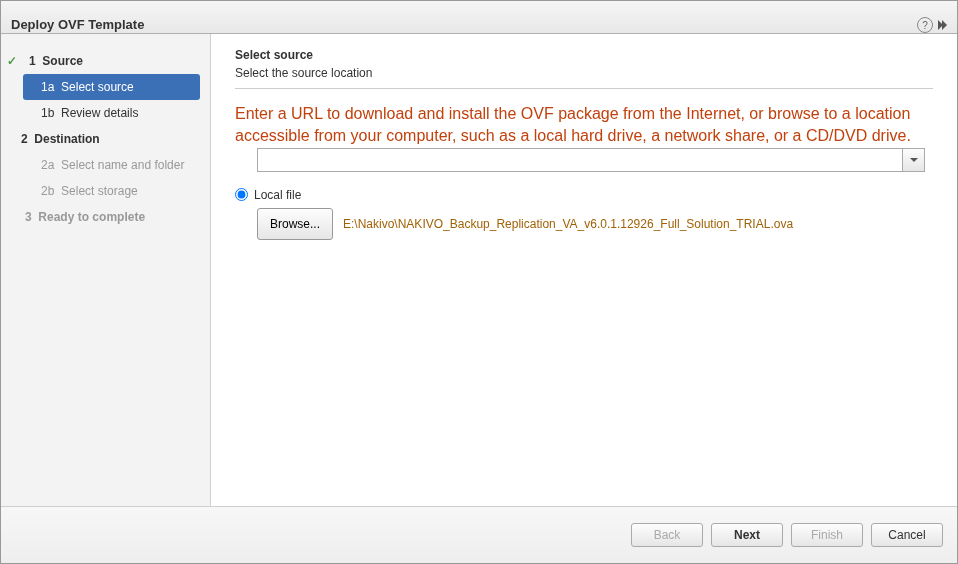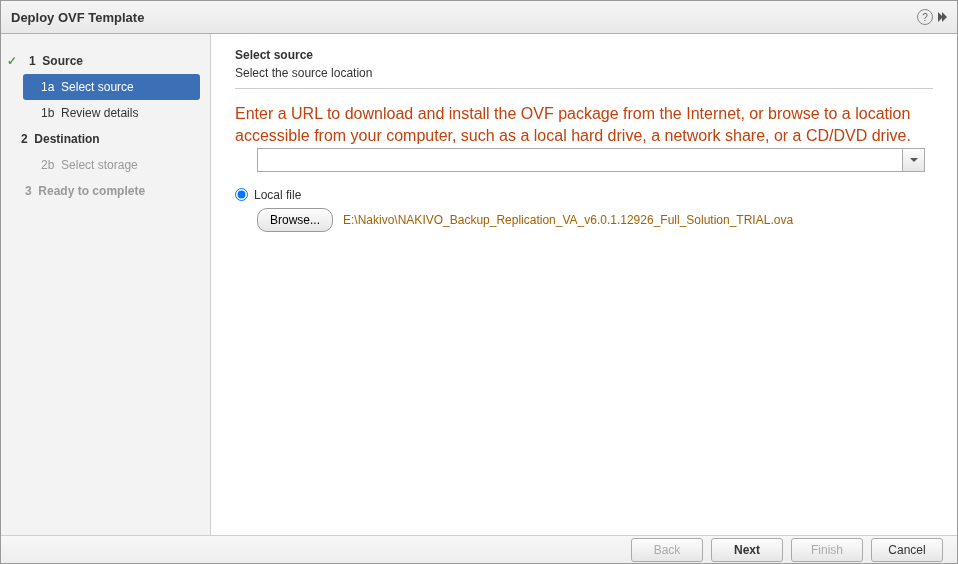--- a/index.html
+++ b/index.html
@@ -22,21 +22,21 @@
       border: 1px solid #999;
       background: #fff;
       display: flex;
       flex-direction: column;
     }
     .titlebar {
       height: 30px;
       background: linear-gradient(to bottom, #f5f5f5, #e8e8e8);
       border-bottom: 1px solid #b0b0b0;
       display: flex;
-      align-items: center;
+      align-items: flex-start;
       padding: 16px 10px;
       justify-content: space-between;
       gap: 10px;
     }
     .titlebar-title {
       font-weight: bold;
       font-size: 13px;
       color: #333;
     }
     .titlebar-icons {
@@ -184,34 +184,34 @@
       border-right: 4px solid transparent;
       border-top: 4px solid #555;
     }
     .file-row {
       display: flex;
       align-items: center;
       margin-left: 22px;
       gap: 10px;
     }
     .browse-btn {
-      height: 24px;
+      height: 32px;
       padding: 0 12px;
       font-size: 12px;
       border: 1px solid #999;
-      border-radius: 10px;
+      border-radius: 3px;
       background: linear-gradient(to bottom, #fdfdfd, #e6e6e6);
       cursor: pointer;
     }
     .file-path {
       color: #a16207;
       font-size: 12px;
     }
     .footer {
-      height: 28px;
+      height: 57px;
       background: linear-gradient(to bottom, #f7f7f7, #eeeeee);
       border-top: 1px solid #cfcfcf;
       display: flex;
       align-items: center;
       justify-content: flex-end;
       padding-right: 14px;
       gap: 8px;
     }
     .footer button {
       min-width: 72px;
@@ -259,20 +259,23 @@
       </div>
 
       <div class="nav-item sub">
         <span><span>1b</span>&nbsp;&nbsp;<span>Review details</span></span>
       </div>
 
       <div class="nav-item section" style="padding-left:20px;">
         <span><span>2</span>&nbsp;&nbsp;<span>Destination</span></span>
       </div>
 
+      <div class="nav-item sub disabled">
+        <span><span>2a</span>&nbsp;&nbsp;<span>Select name and folder</span></span>
+      </div>
 
       <div class="nav-item sub disabled">
         <span><span>2b</span>&nbsp;&nbsp;<span>Select storage</span></span>
       </div>
 
       <div class="nav-item section disabled" style="padding-left:24px;">
         <span><span>3</span>&nbsp;&nbsp;<span>Ready to complete</span></span>
       </div>
 
     </div>

